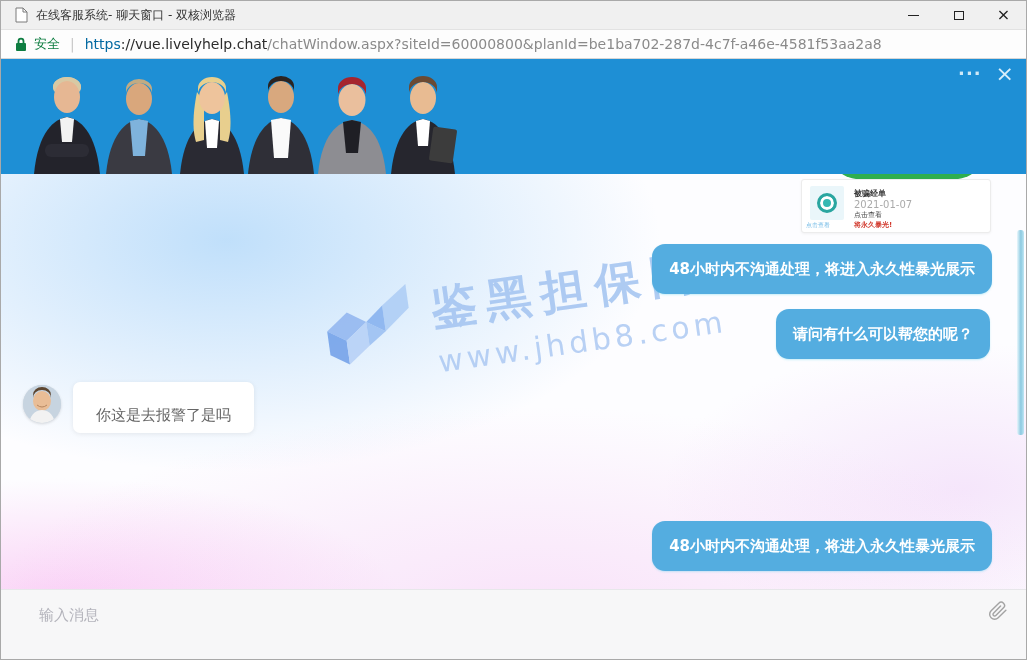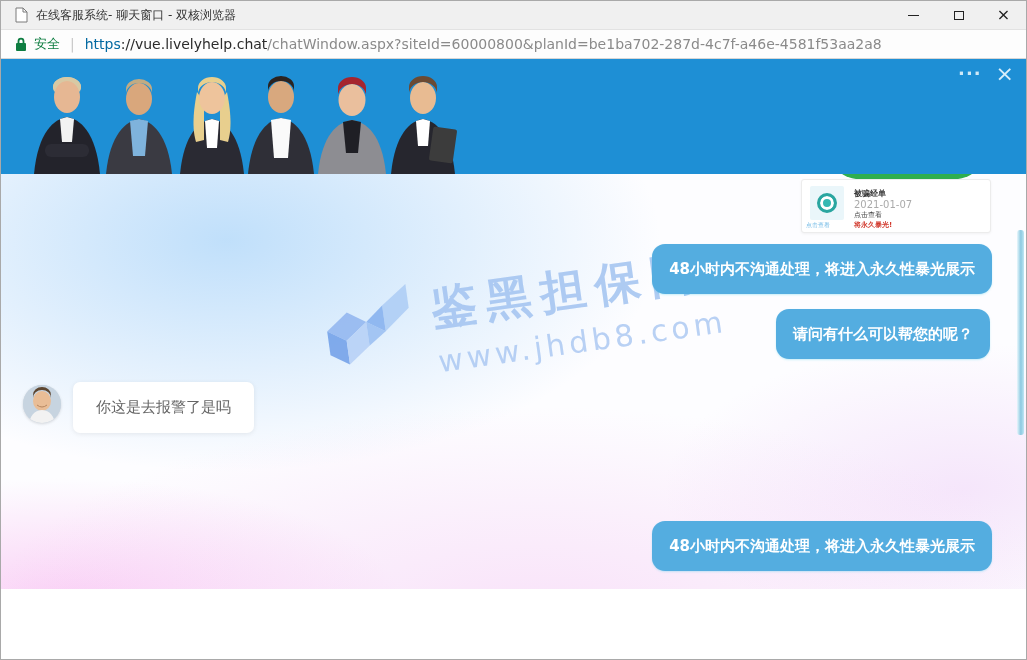--- a/index.html
+++ b/index.html
@@ -53,21 +53,21 @@
   .card-iconbox { position:absolute; left:8px; top:6px; width:34px; height:34px; background:#eaf6fa; border-radius:2px; display:flex; align-items:center; justify-content:center; }
   .card-circle { width:20px; height:20px; border-radius:50%; background:#35b8b2; border:3px solid #2aa6a0; box-shadow:inset 0 0 0 3px #fff; }
   .card-caption { position:absolute; left:4px; top:41px; width:44px; font-size:6px; color:#7fc0e8; filter:blur(0.4px); }
   .card-title { position:absolute; left:52px; top:8px; font-size:8px; font-weight:bold; color:#333; filter:blur(0.5px); }
   .card-date { position:absolute; left:52px; top:19px; font-size:10px; color:#aaa; filter:blur(0.4px); }
   .card-desc { position:absolute; left:52px; top:30px; font-size:7px; color:#444; filter:blur(0.5px); }
   .card-alert { position:absolute; left:52px; top:40px; font-size:7px; font-weight:bold; color:#d23a2e; filter:blur(0.5px); }
 
   .bubble { position:absolute; height:50px; line-height:50px; border-radius:7px; font-size:15px; white-space:nowrap; }
   .bubble.right { background:#54ade0; color:#fff; font-weight:bold; padding:0 17px; box-shadow:0 1px 2px rgba(40,199,230,0.25);border-radius:13px; }
-  .bubble.left { background:#fff; color:#666; padding:0 23px; box-shadow:0 1px 5px rgba(0,0,0,0.08); }
+  .bubble.left { background:#fff; color:#666; padding:8px 23px; box-shadow:0 1px 5px rgba(0,0,0,0.08); }
 
   .b1 { right:34px; top:70px; }
   .b2 { right:36px; top:135px; }
   .b3 { left:72px; top:208px; height:51px; line-height:51px; }
   .b4 { right:36px; top:282px; }
   .b5 { right:34px; top:347px; }
 
   .avatar { position:absolute; left:22px; top:211px; width:38px; height:38px; border-radius:50%; overflow:hidden; background:#cdd9e4; box-shadow:0 1px 3px rgba(0,0,0,0.15); }
 
   .chat-scrollbar { position:absolute; right:2px; top:56px; width:7px; height:205px; border-radius:3px; background:linear-gradient(to right,#e6f6fc,#7fc4dd 55%,#b8e4f2); opacity:0.9; }
@@ -212,14 +212,20 @@
         <path d="M14 20 Q19 24 24 20" stroke="#b5855f" stroke-width="1" fill="none"></path>
       </svg>
     </div>
     <div class="bubble left b3">你这是去报警了是吗</div>
 
     <div class="bubble right b5">48小时内不沟通处理，将进入永久性暴光展示</div>
 
     <div class="chat-scrollbar"></div>
   </div>
 
+  <div class="composer">
+    <input type="text" placeholder="输入消息" style="">
+    <svg class="attach" viewBox="0 0 24 24">
+      <path d="M21.44 11.05l-9.19 9.19a6 6 0 0 1-8.49-8.49l9.19-9.19a4 4 0 0 1 5.66 5.66l-9.2 9.19a2 2 0 0 1-2.83-2.83l8.49-8.48" fill="none" stroke="#a3a3a3" stroke-width="1.7" stroke-linecap="round" stroke-linejoin="round"></path>
+    </svg>
+  </div>
 
 </div>
 
 </body></html>

